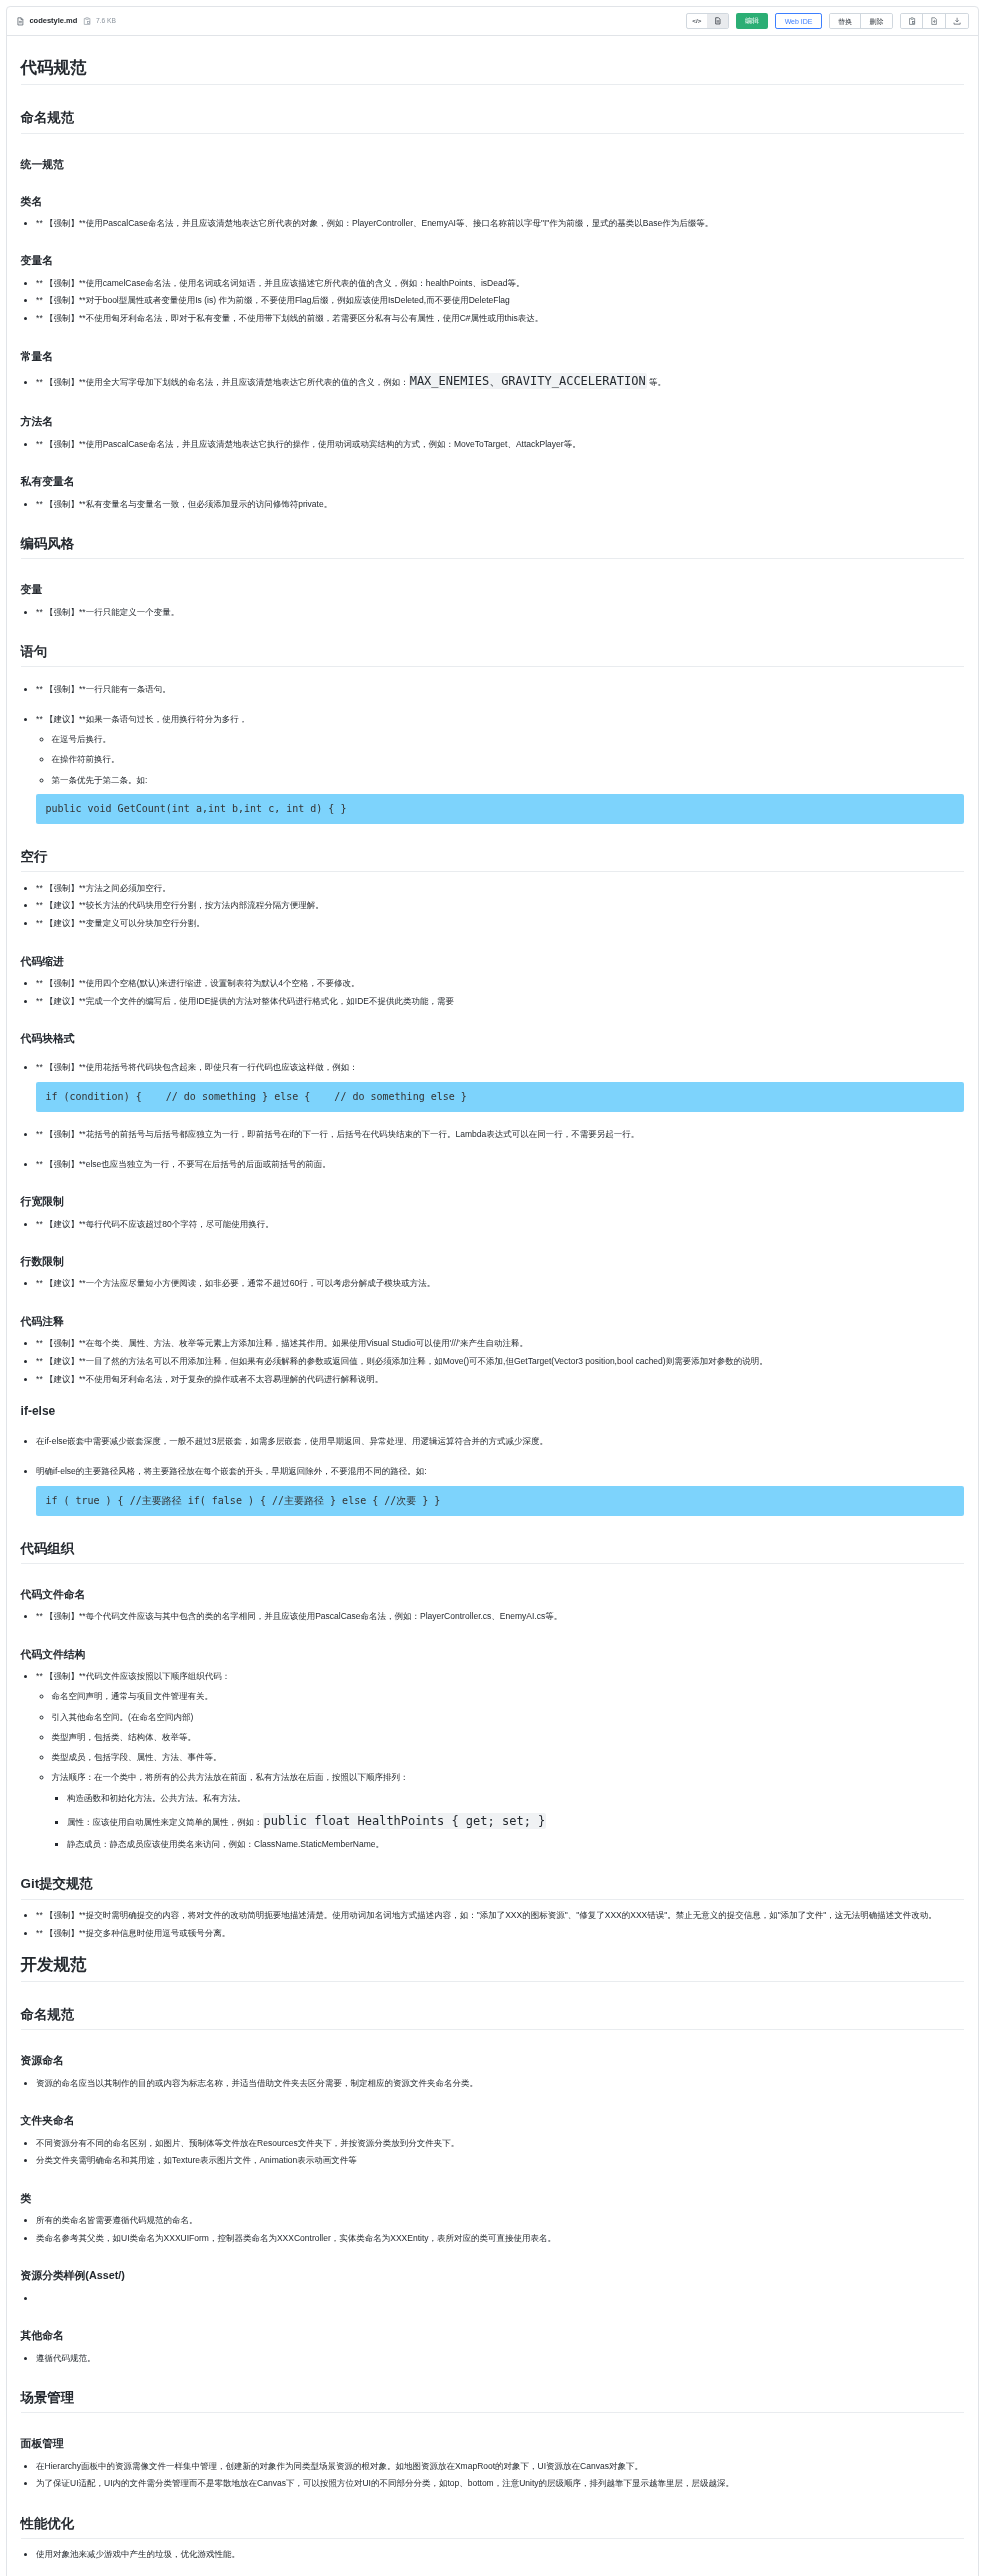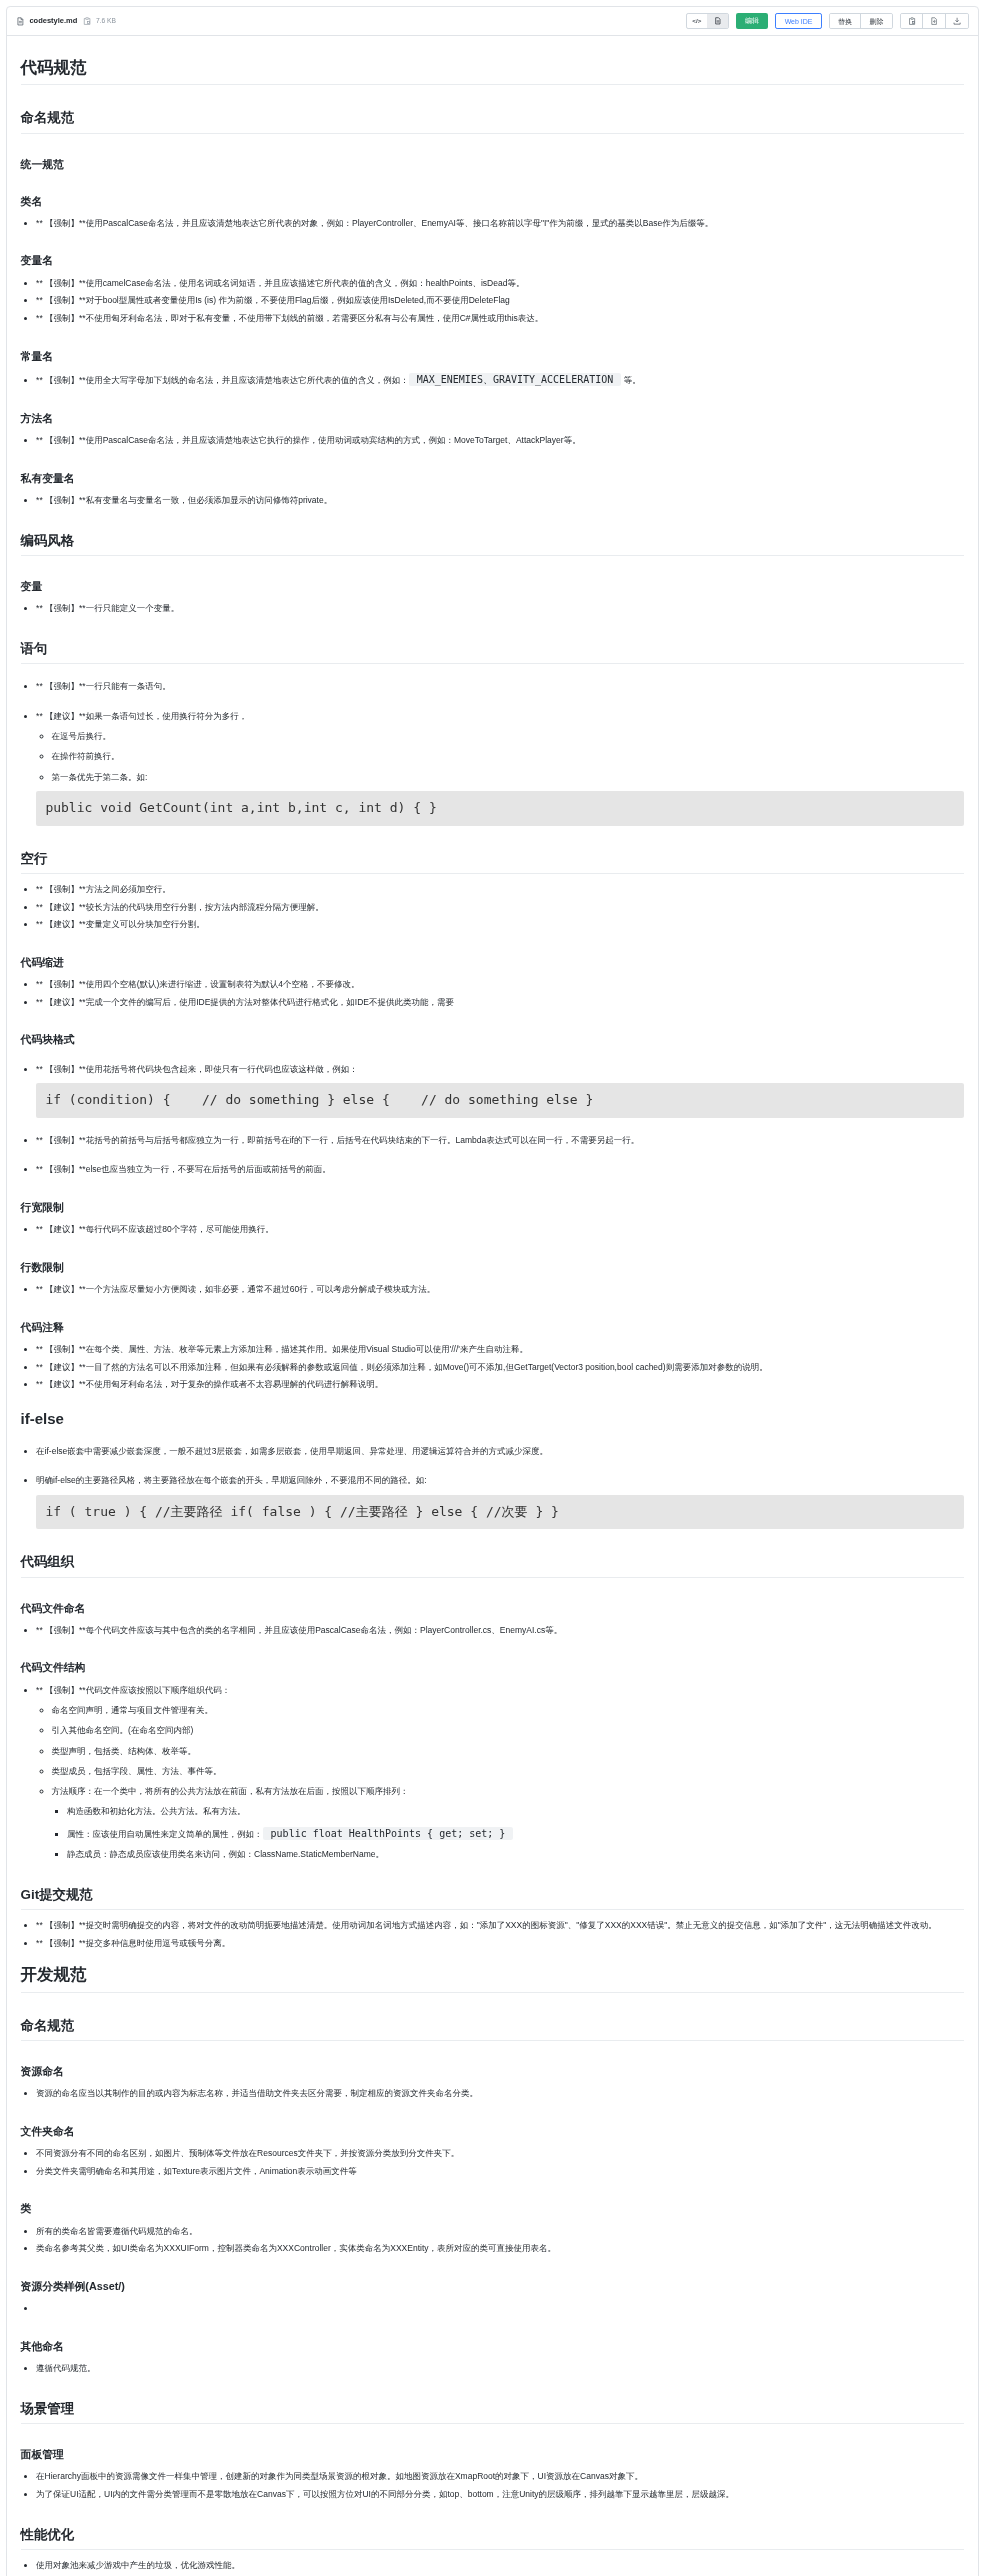--- a/index.html
+++ b/index.html
@@ -25,35 +25,35 @@
   .btn-webide { background:#fff; }
   .btn-group { display:flex; border:0.5px solid #d0d7de; border-radius:2.1px; overflow:hidden; height:16.5px; }
   .btn-group .g { padding:0 8.2px; display:flex; align-items:center; font-size:7px; color:#2f3焦6; color:#30363d; background:#fff; border-left:0.5px solid #d0d7de; cursor:pointer; }
   .btn-group .g:first-child { border-left:none; }
   .btn-group .g.iconic { padding:0 6.7px; }
   
   .md { padding:7.2px 13.4px 25px; }
   .md h1 { font-size:16.5px; line-height:1.3; margin:13.4px 0 9.3px; padding-bottom:6.2px; border-bottom:0.5px solid #e9ecef; font-weight:bold; }
   .md h2 { font-size:13.4px; line-height:1.3; margin:24px 0 9.3px; padding-bottom:5.7px; border-bottom:0.5px solid #e9ecef; font-weight:bold; }
   .md h3 { font-size:10.8px; line-height:1.3; margin:23px 0 9.3px; font-weight:bold; }
-  .md h4 { font-size:15px; line-height:1.3; margin:17.5px 0 7.2px; font-weight:bold; }
+  .md h4 { font-size:12px; line-height:1.3; margin:17.5px 0 7.2px; font-weight:bold; }
   .md p  { margin:7.2px 0; }
   .md ul { margin:0 0 11.3px; padding-left:15.5px; list-style:disc; }
   .md ul ul { list-style:circle; margin:4.1px 0 3.1px; }
   .md ul ul ul { list-style:square; }
   .md li { margin:4.1px 0; }
   .md ul.loose > li { margin:16px 0; }
   .md ul ul > li { margin:6.7px 0; }
   code.inline {
-    background:#f0f2f4; border-radius:2.1px; padding:1px 8px;
-    font-family:"DejaVu Sans Mono","Liberation Mono",monospace; font-size:10px; color:#24292f;
+    background:#f0f2f4; border-radius:2.1px; padding:1px 1px;
+    font-family:"DejaVu Sans Mono","Liberation Mono",monospace; font-size:12px; color:#24292f;
   }
   pre.codeblock {
-    background:#e5e5e5; border-radius:2.1px; margin:7.2px 0 3.1px; padding:7.7px 9.3px;
-    font-family:"DejaVu Sans Mono","Liberation Mono",monospace; font-size:13px; color:#333;
+    background:#7dd3fc; border-radius:2.1px; margin:7.2px 0 3.1px; padding:7.7px 9.3px;
+    font-family:"DejaVu Sans Mono","Liberation Mono",monospace; font-size:10px; color:#333;
     white-space:pre-wrap; line-height:1.45;
   }
 </style>
 </head>
 <body>
 
 <div class="card">
   <div class="filebar">
     <span class="ic">
       <svg width="8.8" height="8.8" viewBox="0 0 16 16">

